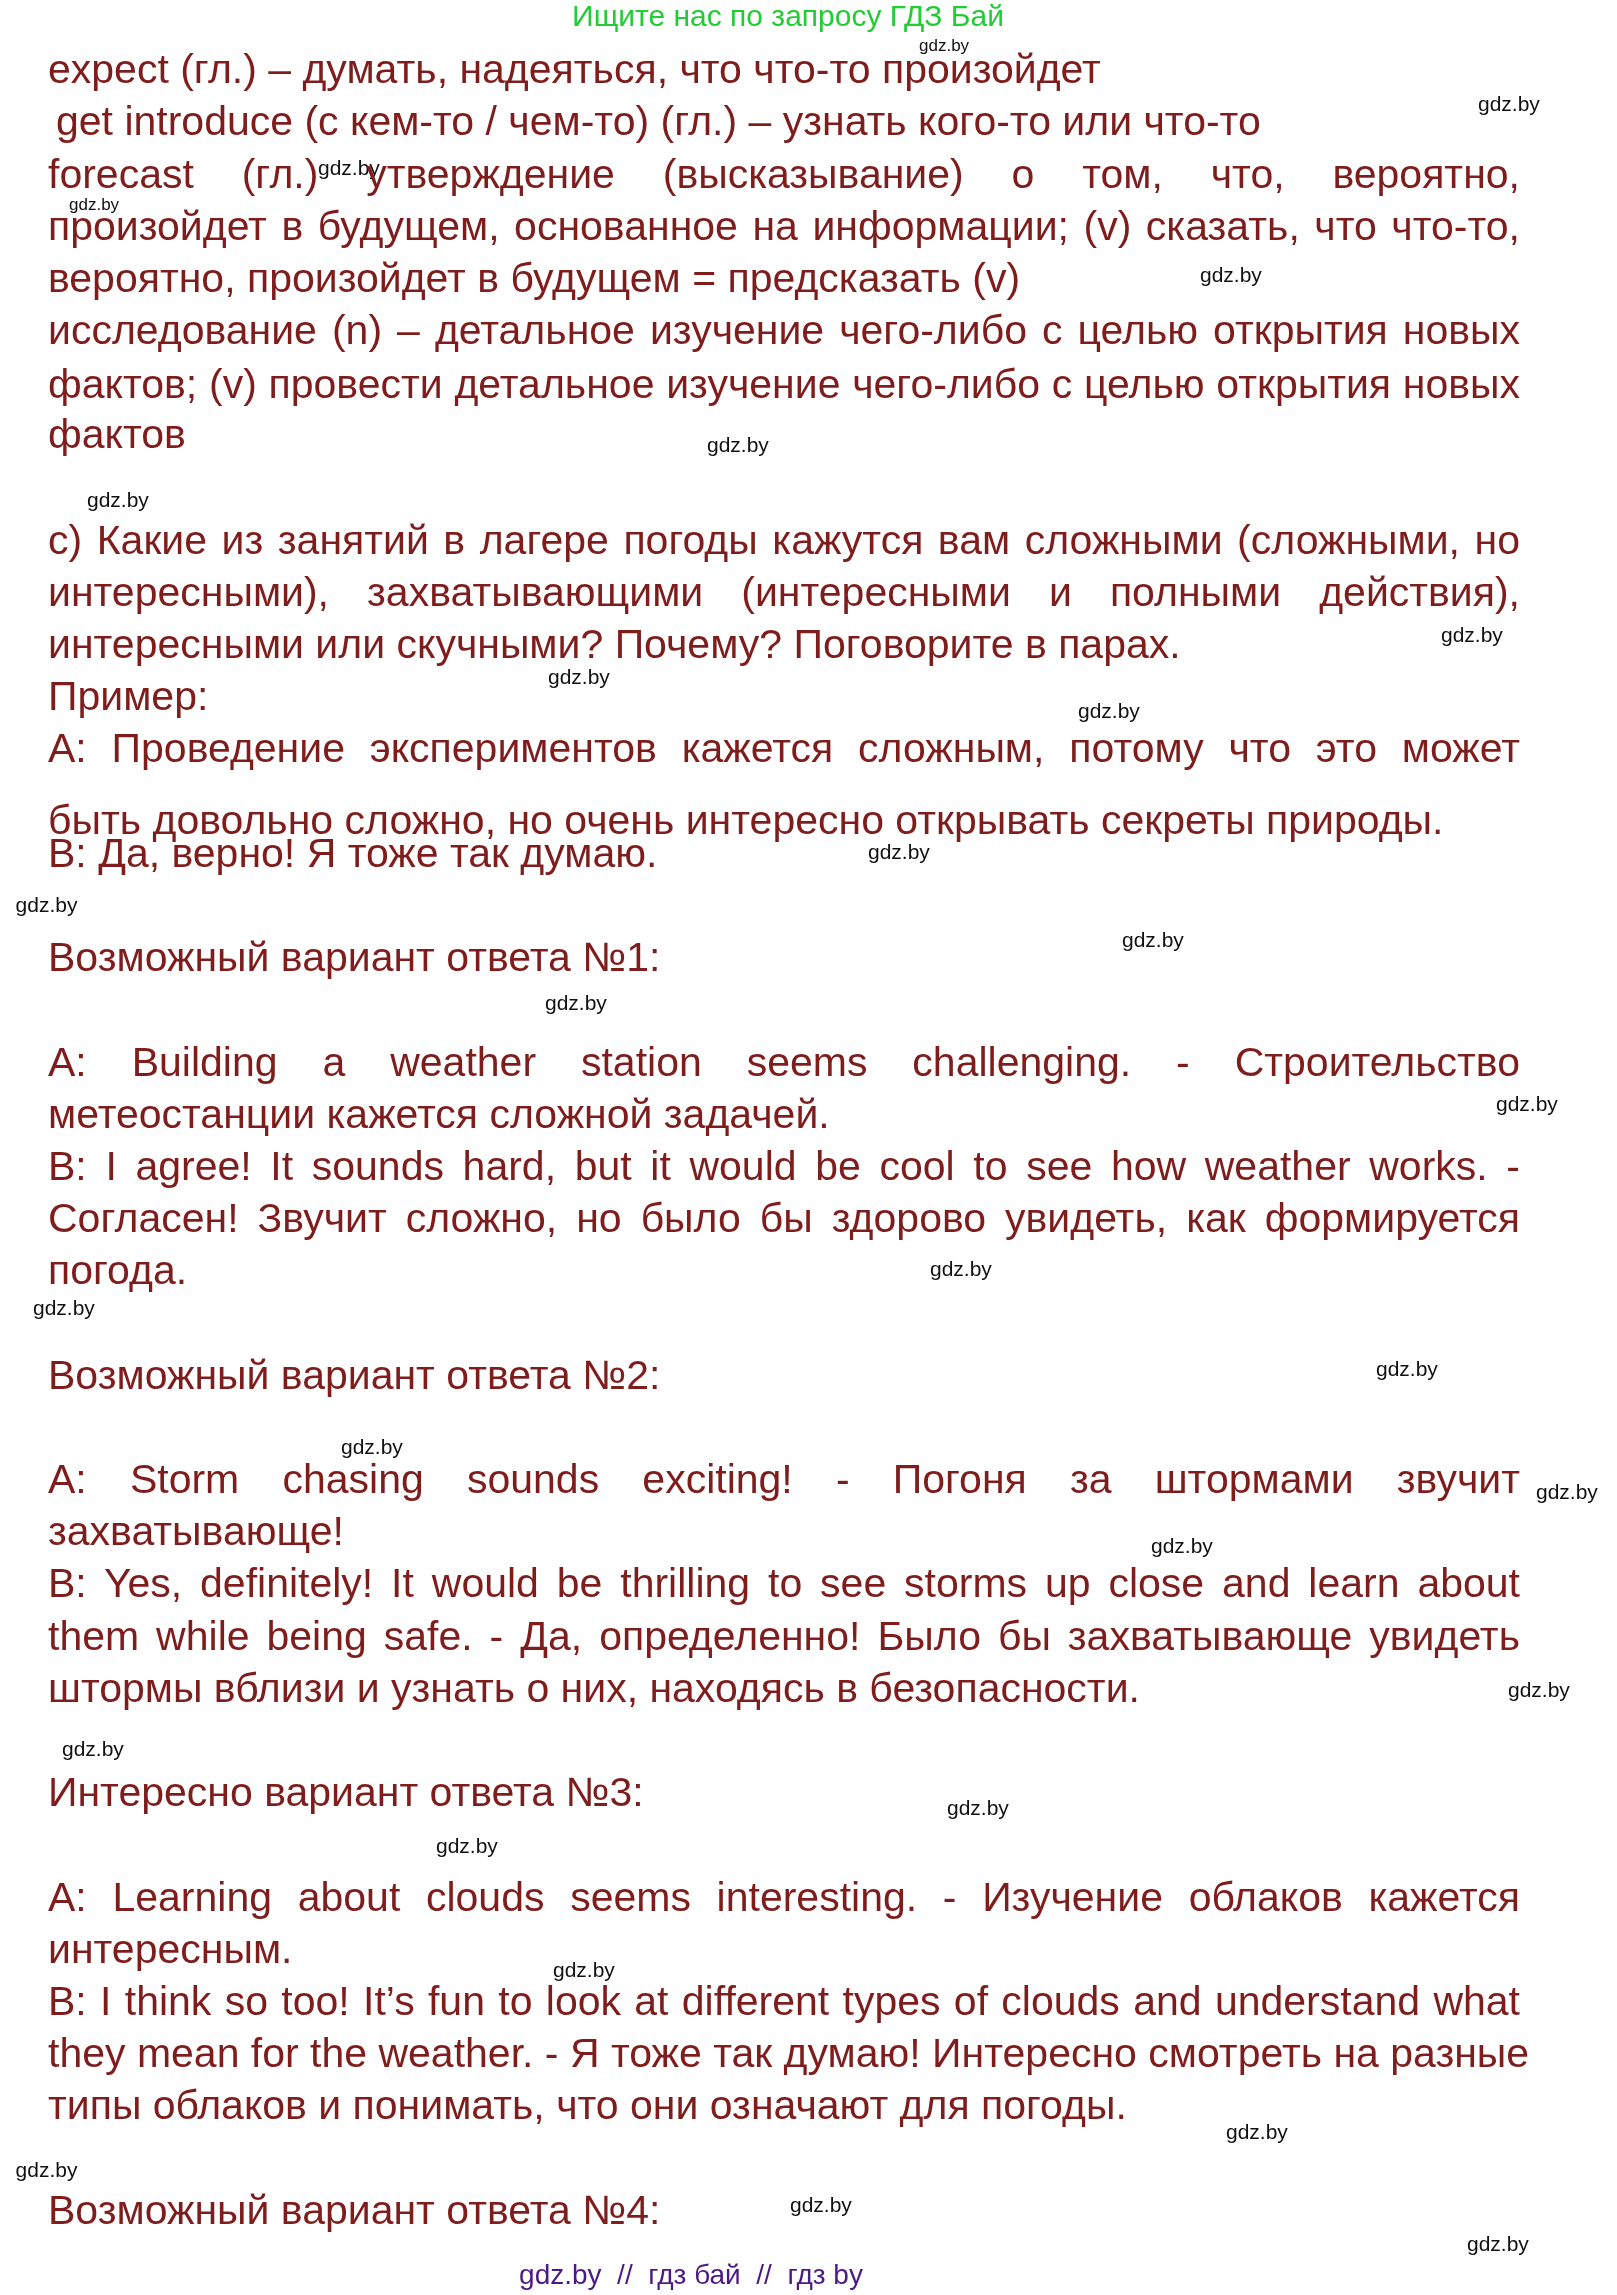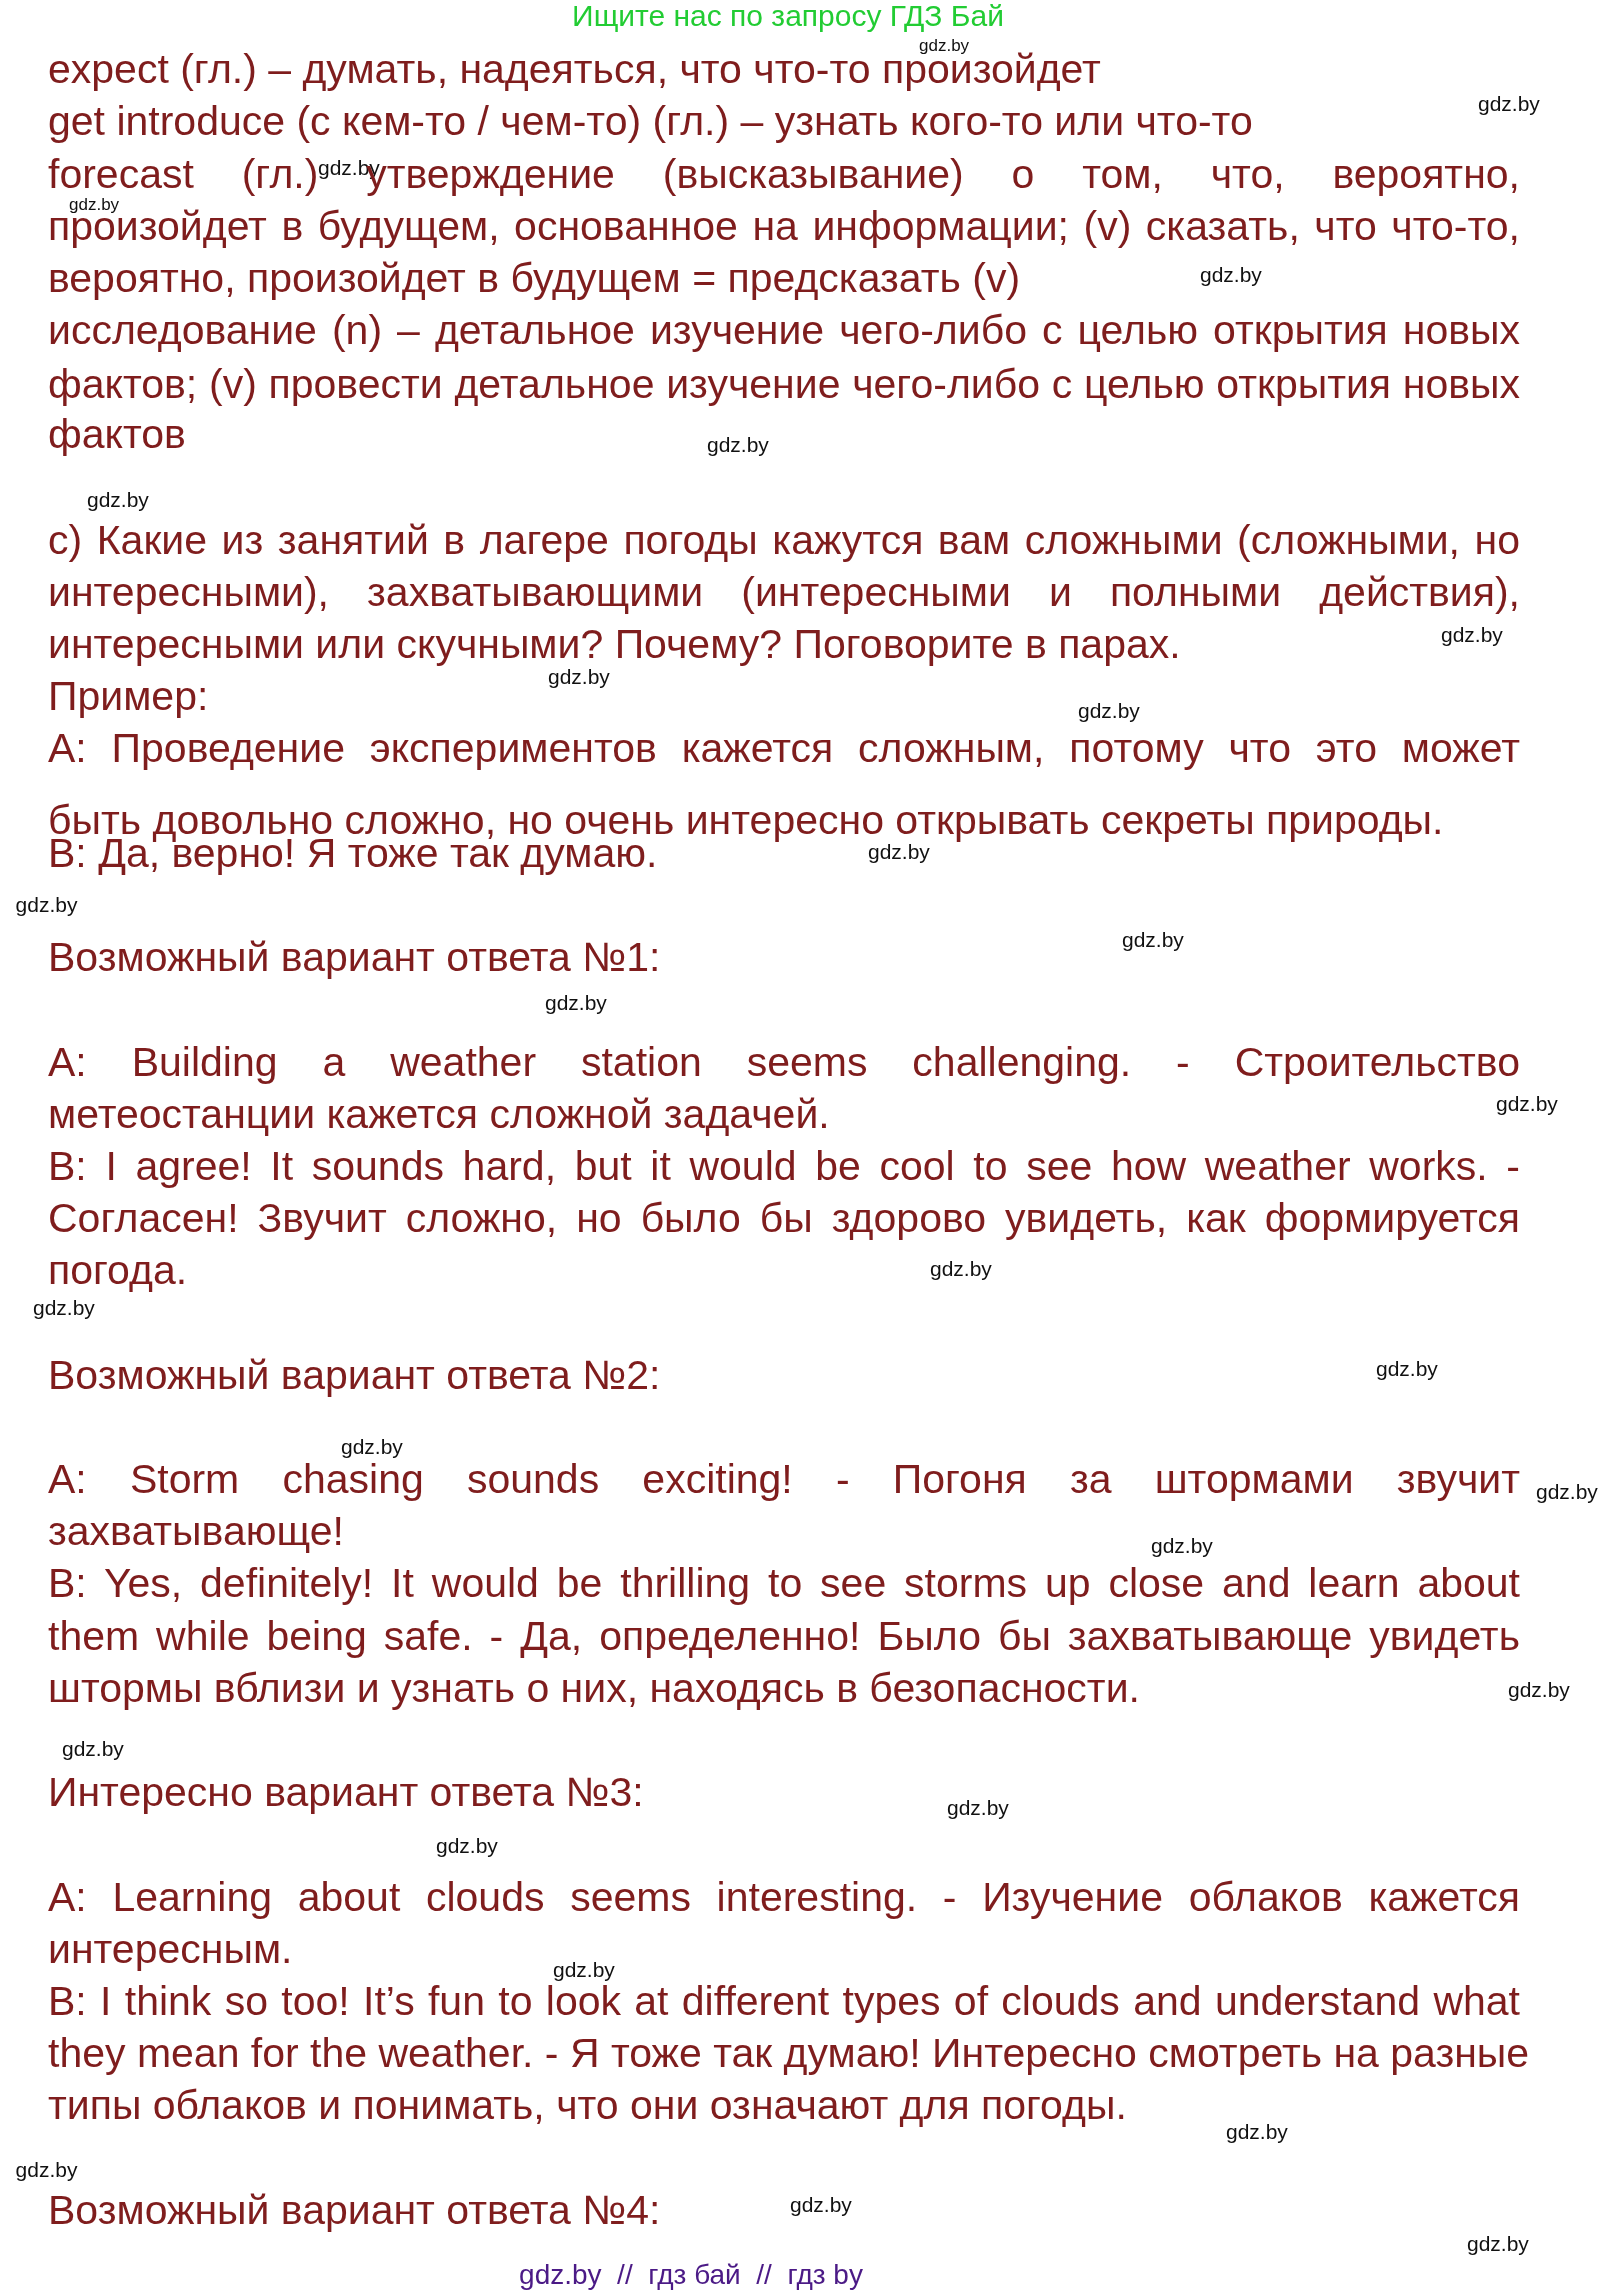--- a/index.html
+++ b/index.html
@@ -41,21 +41,21 @@
 <div class="wm" style="left:62px;top:1737px;">gdz.by</div>
 <div class="wm" style="left:947px;top:1796px;">gdz.by</div>
 <div class="wm" style="left:436px;top:1834px;">gdz.by</div>
 <div class="wm" style="left:553px;top:1958px;">gdz.by</div>
 <div class="wm" style="left:1226px;top:2120px;">gdz.by</div>
 <div class="wm" style="left:15.6px;top:2158px;">gdz.by</div>
 <div class="wm" style="left:790px;top:2193px;">gdz.by</div>
 <div class="wm" style="left:1467px;top:2232px;">gdz.by</div>
 
 <div class="line" style="top:45px;">expect (гл.) – думать, надеяться, что что-то произойдет</div>
-<div class="line" style="top:97px;">get introduce (с кем-то / чем-то) (гл.) – узнать кого-то или что-то</div>
+<div class="line" style="top:97px;margin-left:8px;">get introduce (с кем-то / чем-то) (гл.) – узнать кого-то или что-то</div>
 <div class="line just" style="top:150px;">forecast (гл.) утверждение (высказывание) о том, что, вероятно,</div>
 <div class="line just" style="top:202px;">произойдет в будущем, основанное на информации; (v) сказать, что что-то,</div>
 <div class="line" style="top:254px;">вероятно, произойдет в будущем = предсказать (v)</div>
 <div class="line just" style="top:306px;">исследование (n) – детальное изучение чего-либо с целью открытия новых</div>
 <div class="line just" style="top:360px;">фактов; (v) провести детальное изучение чего-либо с целью открытия новых</div>
 <div class="line" style="top:410px;">фактов</div>
 
 <div class="line just" style="top:516px;">c) Какие из занятий в лагере погоды кажутся вам сложными (сложными, но</div>
 <div class="line just" style="top:568px;">интересными), захватывающими (интересными и полными действия),</div>
 <div class="line" style="top:620px;">интересными или скучными? Почему? Поговорите в парах.</div>

